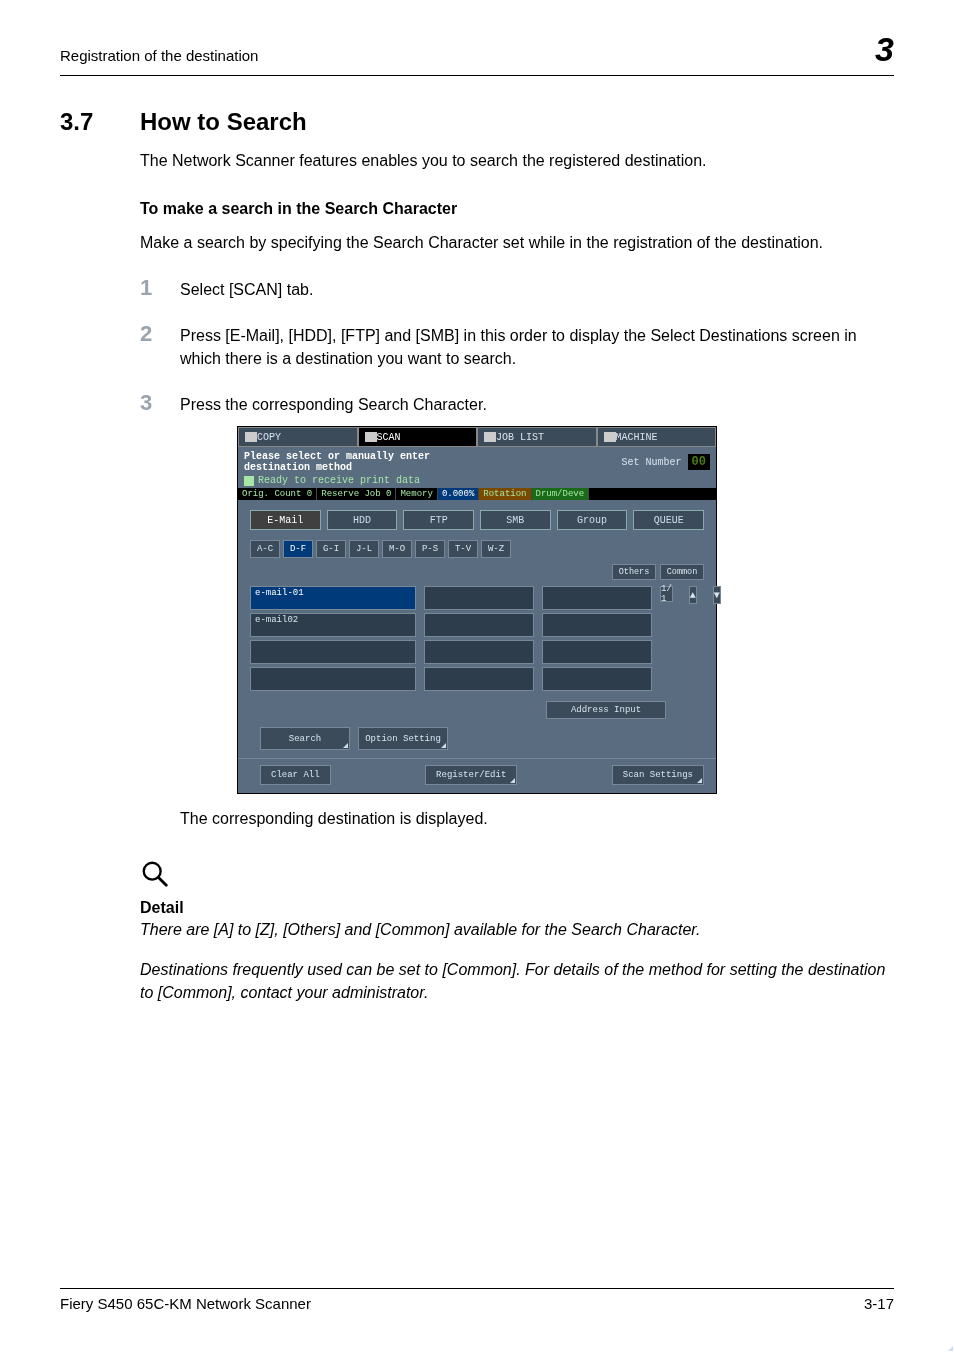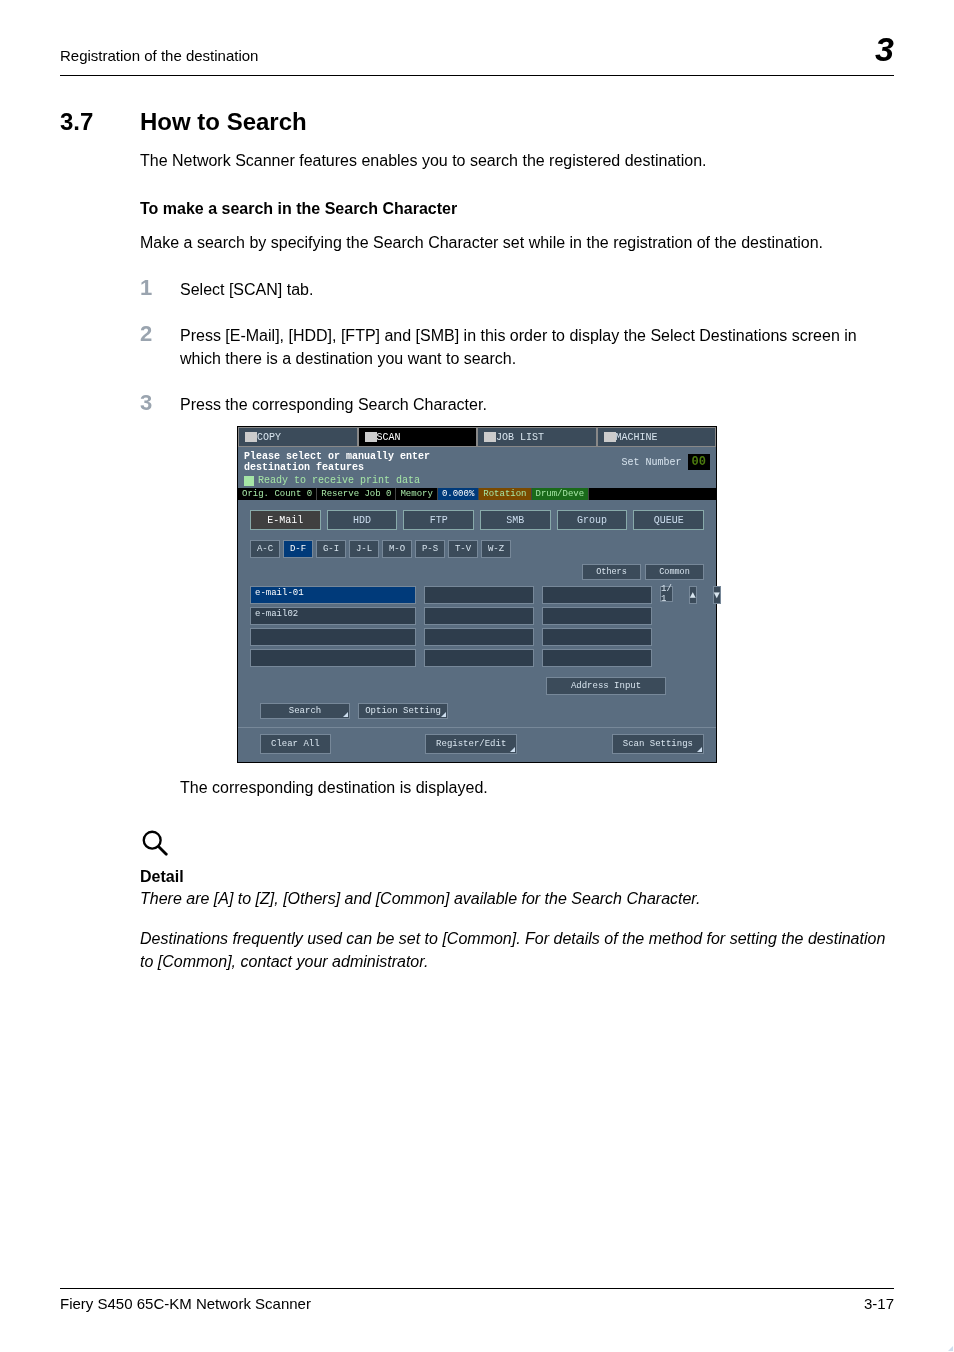--- a/index.html
+++ b/index.html
@@ -76,35 +76,35 @@
     display:flex; align-items:center; justify-content:center; color:#cde;
   }
   .destbtn.sel { background:#404040; color:#fff; }
   .alpharow { display:flex; gap:3px; padding:4px 12px 2px 12px; }
   .alpha {
     width:30px; height:18px; background:#3b4b5a; border:1px solid #789;
     display:flex; align-items:center; justify-content:center; font-size:9px;
   }
   .alpha.sel { background:#003a7a; color:#fff; }
   .oc-row { display:flex; justify-content:flex-end; gap:4px; padding:4px 12px 4px 12px; }
-  .ocbtn { width:59px; height:16px; background:#3b4b5a; border:1px solid #789; display:flex; align-items:center; justify-content:center; font-size:8.5px; }
+  .ocbtn { width:44px; height:16px; background:#3b4b5a; border:1px solid #789; display:flex; align-items:center; justify-content:center; font-size:8.5px; }
   .listarea { display:flex; padding:2px 12px 0 12px; gap:8px; }
   .listcol { display:flex; flex-direction:column; gap:3px; }
   .listcol.c1 { flex:1; }
   .listcol.c2 { width:110px; }
   .listcol.c3 { width:110px; }
-  .cell { height:18px; background:#2e3d4c; border:1px solid #789; padding:1px 4px; font-size:9px; }
+  .cell { height:24px; background:#2e3d4c; border:1px solid #789; padding:1px 4px; font-size:9px; }
   .cell.sel { background:#003a7a; color:#fff; }
   .pagerbox { width:44px; display:flex; flex-direction:row; gap:16px; align-items:stretch; }
   .pgind { height:16px; border:1px solid #789; background:#3b4b5a; display:flex; align-items:center; justify-content:center; font-size:9px; }
   .arrow { height:18px; background:#3b4b5a; border:1px solid #789; display:flex; align-items:center; justify-content:center; }
   .addrinp { display:flex; justify-content:flex-end; padding:10px 50px 4px 12px; }
   .addrinp .btn { width:120px; height:18px; background:#3b4b5a; border:1px solid #789; display:flex; align-items:center; justify-content:center; font-size:9px;}
   .srow { display:flex; gap:8px; padding:4px 12px 8px 22px; }
-  .sbtn { width:90px; height:16px; background:#3b4b5a; border:1px solid #789; display:flex; align-items:center; justify-content:center; font-size:9px; position:relative;}
+  .sbtn { width:90px; height:23px; background:#3b4b5a; border:1px solid #789; display:flex; align-items:center; justify-content:center; font-size:9px; position:relative;}
   .corner::after{ content:""; position:absolute; right:1px; bottom:1px; width:0;height:0;border-left:5px solid transparent; border-bottom:5px solid #cde;}
   .botrow { display:flex; justify-content:space-between; padding:6px 12px 8px 22px; border-top:1px solid #789;}
   .bbtn { height:20px; background:#3b4b5a; border:1px solid #789; display:flex; align-items:center; justify-content:center; font-size:9px; padding:8px 10px; position:relative;}
   svg.mag { width:30px; height:30px; }
 </style>
 </head>
 <body>
 
 <div class="page">
   <div class="hdr-row">
@@ -151,21 +151,21 @@
           <span>JOB LIST</span>
         </div>
       <div class="tab">
           <span class="tab-icon"></span>
           <span>MACHINE</span>
         </div>
     </div>
     <div class="row2">
       <div class="msg">
         <div>Please select or manually enter</div>
-        <div>destination features</div>
+        <div>destination method</div>
       </div>
       <div class="setnum">
         <span>Set Number</span>
         <span class="val">00</span>
       </div>
     </div>
     <div class="row3">
       <span class="prn-icon"></span>
       <span>Ready to receive print data</span>
     </div>

